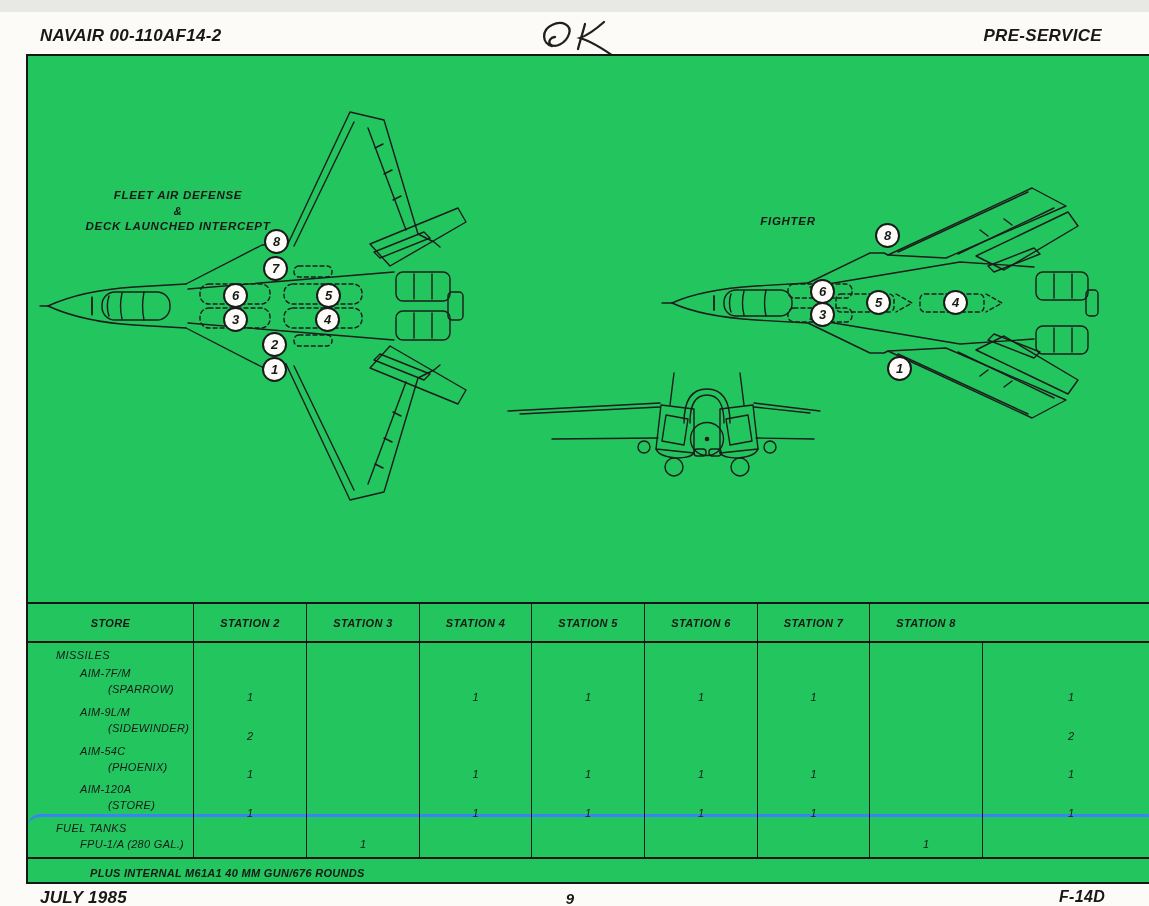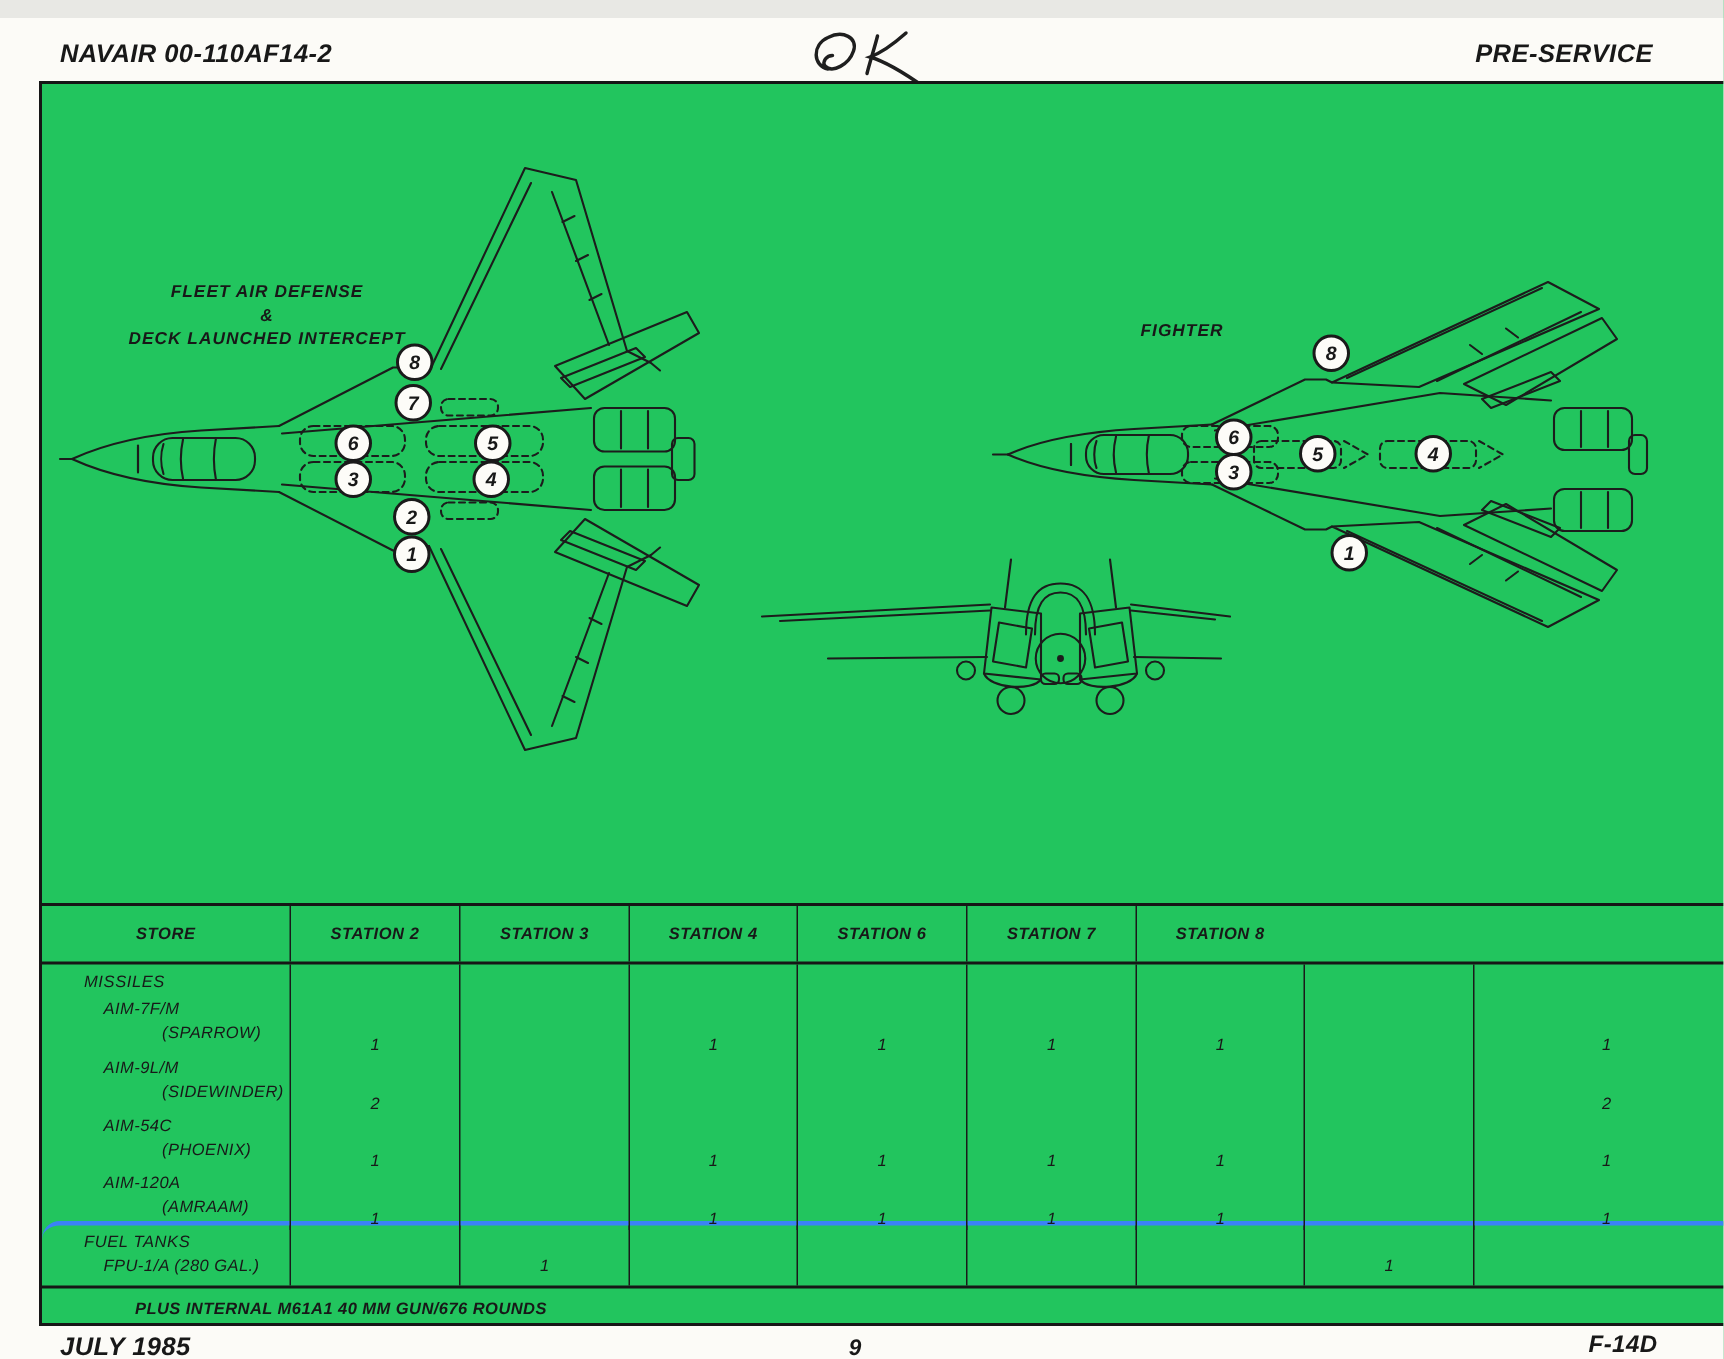--- a/index.html
+++ b/index.html
@@ -37,21 +37,21 @@
   .trow > div:first-child{border-left:none;}
   .thead-row{height:39px;border-bottom:2px solid #161616;}
   .thead-row > div{display:flex;align-items:center;justify-content:center;font-weight:700;letter-spacing:.4px;font-size:11px;}
   .missiles-row{height:171px;}
   .fuel-row{height:43px;border-top:3px solid #3b82f6;border-radius:12px;}
   .note-row{border-top:2px solid #161616;height:27px;display:flex;align-items:center;}
   .note-text{padding-left:62px;font-weight:700;letter-spacing:.3px;font-size:11px;}
   .store-cell{padding-top:6px;}
   .group-label{padding-left:28px;font-size:11px;letter-spacing:.4px;height:16px;font-weight:400;}
   .entry{height:38.8px;padding-top:2px;box-sizing:border-box;}
-  .ename{padding-left:41px;height:16px;letter-spacing:.3px;}
+  .ename{padding-left:52px;height:16px;letter-spacing:.3px;}
   .esub{padding-left:80px;height:16px;letter-spacing:.3px;}
   .val-col{display:flex;flex-direction:column;padding-top:22px;}
   .vslot{height:38.8px;display:flex;align-items:flex-end;justify-content:center;padding-bottom:1px;box-sizing:border-box;}
   .fuel-store{padding-top:5px;}
   .fuel-val{display:flex;align-items:flex-end;justify-content:center;padding-bottom:7px;}
 </style>
 </head>
 <body>
 
 <div class="page">
@@ -177,20 +177,21 @@
     <div class="callout" style="left:915px;top:234px;">4</div>
     <div class="callout" style="left:859px;top:300px;">1</div>
 
     <div class="dtable">
 
       <div class="trow thead-row">
         <div>STORE</div>
         <div>STATION 2</div>
         <div>STATION 3</div>
         <div>STATION 4</div>
+        <div>STATION 5</div>
         <div>STATION 6</div>
         <div>STATION 7</div>
         <div>STATION 8</div>
       </div>
 
       <div class="trow missiles-row">
         <div class="store-cell">
           <div class="group-label">MISSILES</div>
           <div class="entry">
             <div class="ename">AIM-7F/M</div>
@@ -199,21 +200,21 @@
           <div class="entry">
             <div class="ename">AIM-9L/M</div>
             <div class="esub">(SIDEWINDER)</div>
           </div>
           <div class="entry">
             <div class="ename">AIM-54C</div>
             <div class="esub">(PHOENIX)</div>
           </div>
           <div class="entry">
             <div class="ename">AIM-120A</div>
-            <div class="esub">(AMRAAM)</div>
+            <div class="esub">(STORE)</div>
           </div>
         </div>
         <div class="val-col">
           <div class="vslot">1</div>
           <div class="vslot">2</div>
           <div class="vslot">1</div>
           <div class="vslot">1</div>
         </div>
         <div class="val-col">
           <div class="vslot"></div>

